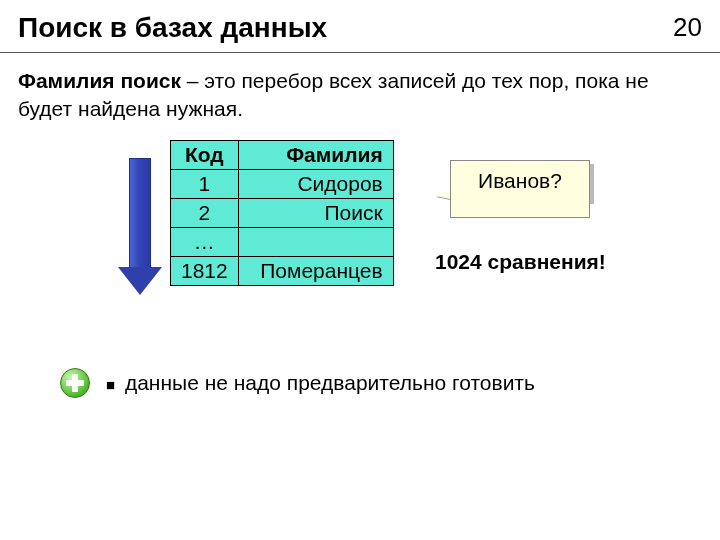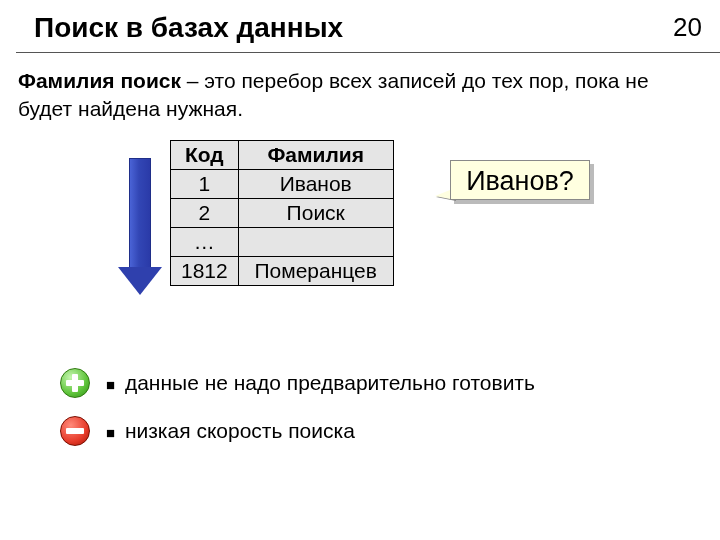--- a/index.html
+++ b/index.html
@@ -9,21 +9,20 @@
     background: #fff;
     color: #000;
     position: relative;
   }
   .header {
     display: flex;
     justify-content: space-between;
     align-items: flex-start;
     padding: 12px 18px 8px 18px;
     border-bottom: 1px solid #555;
-    margin-left: 16px;
   }
   .title { font-size: 28px; font-weight: bold; }
   .pagenum { font-size: 26px; }
   .definition {
     padding: 14px 20px 6px 18px;
     font-size: 21px;
     line-height: 1.35;
   }
   .def-term { font-weight: bold; }
   .content-row {
@@ -52,34 +51,34 @@
   
   .tbl {
     position: absolute;
     left: 170px; top: 0;
     border-collapse: collapse;
     font-size: 21px;
   }
   .tbl th, .tbl td {
     border: 1.5px solid #000;
     padding: 2px 10px;
-    background: #e5e5e5;
+    background: #5eead4;
   }
   .tbl th { font-weight: bold; text-align: center; }
   .tbl .code-col { text-align: center; width: 64px; }
-  .tbl .name-col { width: 155px; text-align: center; margin-left: 14px; }
+  .tbl .name-col { width: 155px; text-align: right; margin-left: 14px; }
   
   .callout {
     position: absolute;
     left: 450px; top: 20px;
-    width: 140px; height: 40px;
+    width: 140px; height: 58px;
     background: #ffffe0;
     border: 1px solid #888;
     text-align: center;
-    font-size: 27px;
+    font-size: 21px;
     line-height: 40px;
   }
   .callout-shadow {
     position: absolute;
     left: 454px; top: 24px;
     width: 140px; height: 40px;
     background: #bbb;
     z-index: -1;
   }
   .callout-tail {
@@ -158,45 +157,42 @@
   </div>
 
   <table class="tbl">
     <tbody>
         <tr>
       <th class="code-col">Код</th>
       <th class="name-col">Фамилия</th>
     </tr>
     <tr>
       <td class="code-col">1</td>
-      <td class="name-col">Иванов</td>
+      <td class="name-col">Сидоров</td>
     </tr>
     <tr>
       <td class="code-col">2</td>
       <td class="name-col">Поиск</td>
     </tr>
     <tr>
       <td class="code-col">…</td>
       <td class="name-col"></td>
     </tr>
     <tr>
       <td class="code-col">1812</td>
       <td class="name-col">Померанцев</td>
     </tr>
   </tbody>
     </table>
 
   <div class="callout-shadow"></div>
   <div class="callout-tail"></div>
   <div class="callout">Иванов?</div>
 
+  <div class="compare">1024 сравнения!</div>
 </div>
 
 <div class="bullets">
   <div class="bullet-row">
     <div class="icon-circle plus-icon"></div>
     <div><span class="sq">■</span>&nbsp;<span>данные не надо предварительно готовить</span></div>
   </div>
-  <div class="bullet-row">
-    <div class="icon-circle minus-icon"></div>
-    <div><span class="sq">■</span>&nbsp;<span>низкая скорость поиска</span></div>
-  </div>
 </div>
 
 </body></html>

